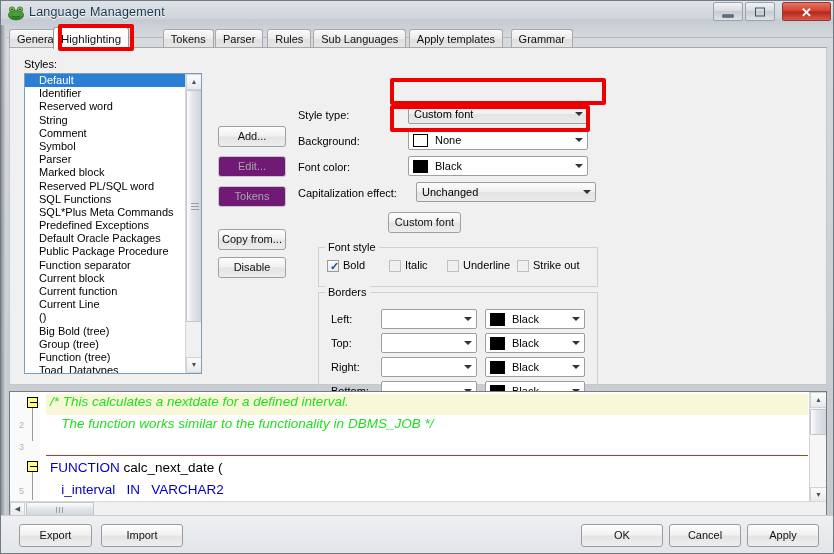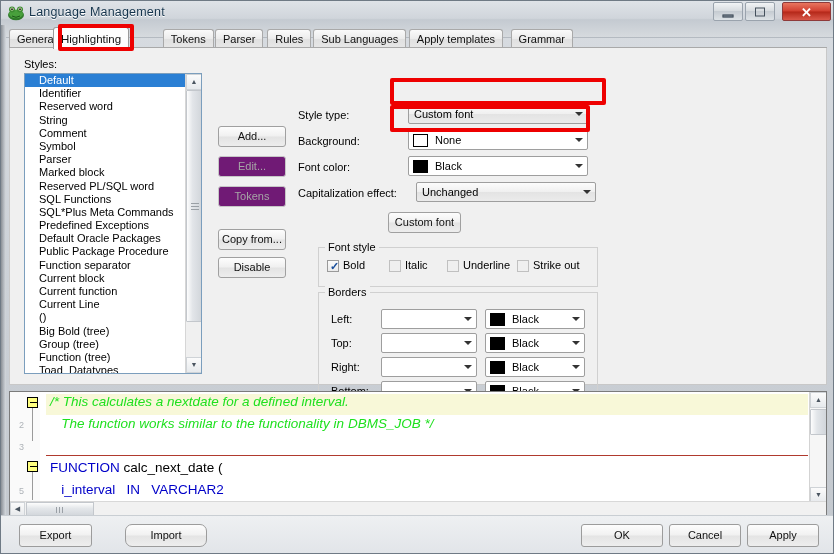--- a/index.html
+++ b/index.html
@@ -265,21 +265,21 @@
     background: linear-gradient(to bottom,#eef0f2,#e2e5e9);
     border-top: 1px solid #c9ced3;
   }
   .bbtn {
     position: absolute; top: 8px; height: 23px;
     background: linear-gradient(to bottom,#fdfdfd,#f1f1f1 48%,#e4e4e4 52%,#eeeeee);
     border: 1px solid #9c9c9c; border-radius: 3px;
     font-size: 11px; text-align: center; line-height: 21px; color: #111;
   }
   #b-export { left: 18px;  width: 73px; }
-  #b-import { left: 124px; width: 82px; border-radius: 7px; }
+  #b-import { left: 100px; width: 82px; }
   #b-ok     { left: 580px; width: 82px; }
   #b-cancel { left: 668px; width: 72px; }
   #b-apply  { left: 746px; width: 72px; }
 
   
   .annot {
     position: absolute; border: 4px solid #ee0000; border-radius: 2px;
     pointer-events: none; z-index: 50;
   }
   #an-tab { left: 57px;  top: 23px; width: 76px; height: 27px; }

